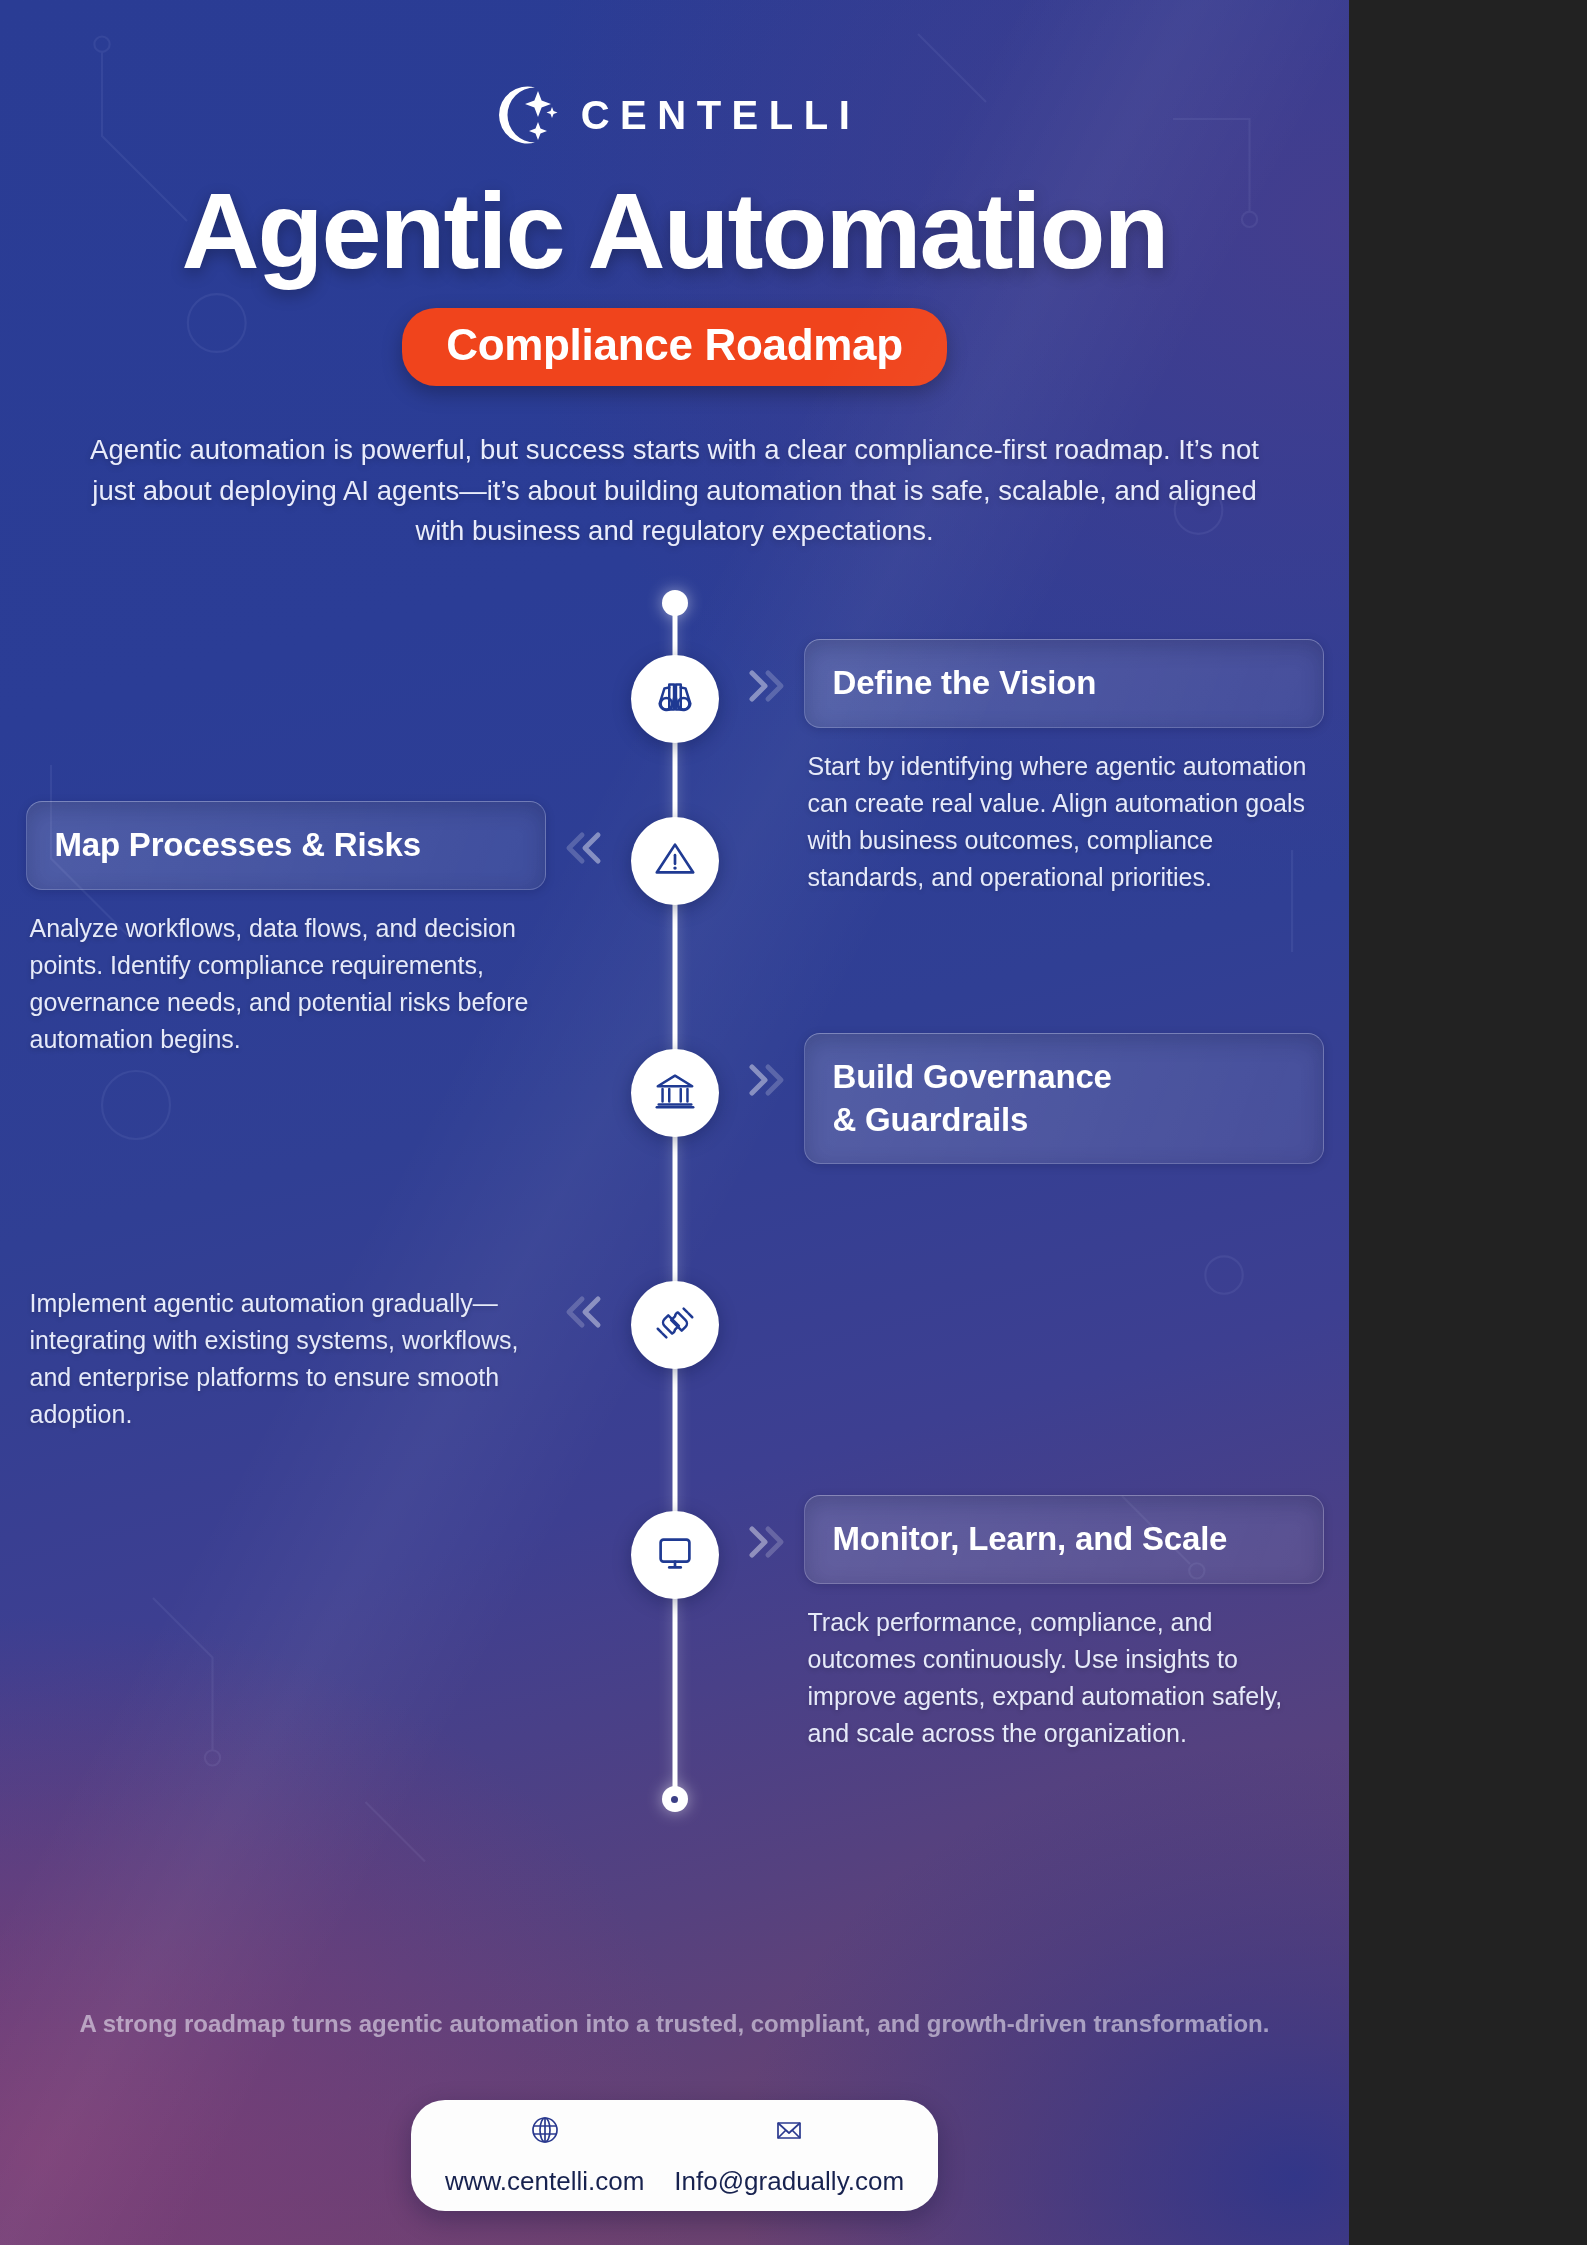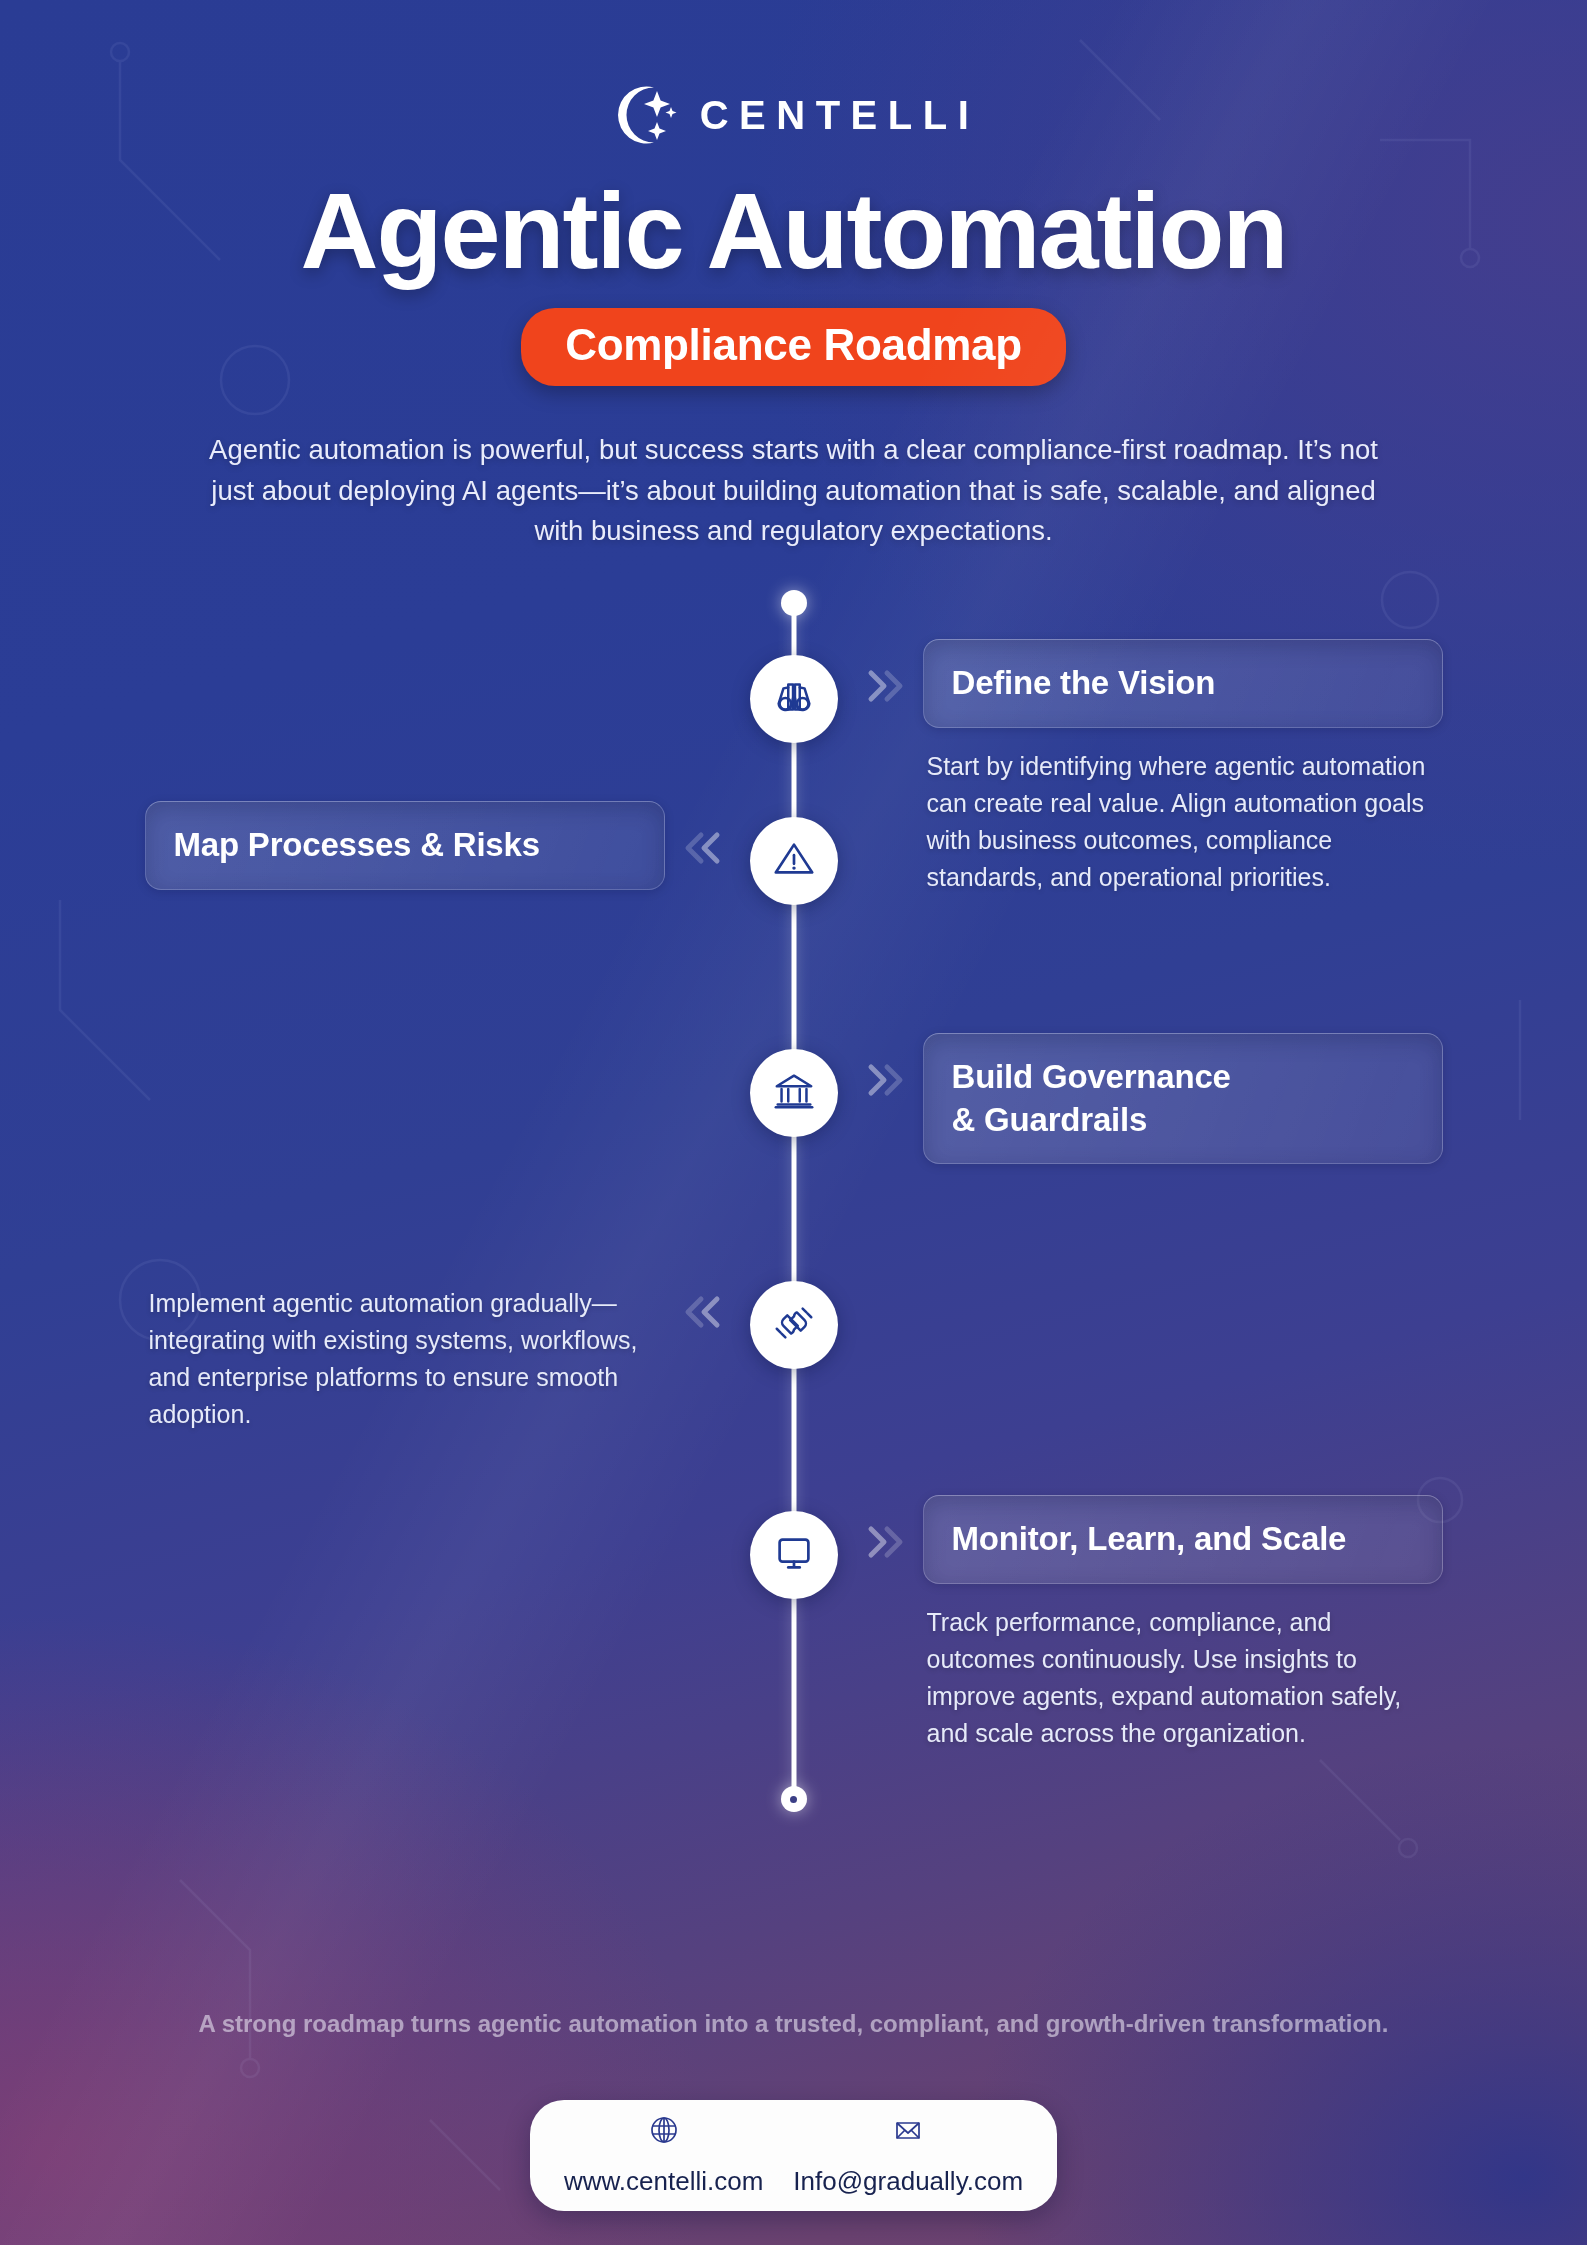--- a/index.html
+++ b/index.html
@@ -3,21 +3,21 @@
 <meta charset="utf-8">
 <style>
   * { margin:0; padding:0; box-sizing:border-box; }
   html,body { background:#222; }
   body {
     font-family:"Liberation Sans", sans-serif;
     -webkit-font-smoothing:antialiased;
   }
   .poster {
     position:relative;
-    width:1587px; height:2245px;
+    width:1349px; height:2245px;
     overflow:hidden;
     background:
       radial-gradient(ellipse 900px 700px at 96% 97%, rgba(40,52,140,.85) 0%, rgba(40,52,140,0) 62%),
       radial-gradient(ellipse 1100px 900px at 3% 96%, rgba(124,62,118,.95) 0%, rgba(124,62,118,0) 60%),
       radial-gradient(ellipse 1300px 1000px at 100% 10%, rgba(74,62,140,.80) 0%, rgba(74,62,140,0) 65%),
       linear-gradient(165deg, #2a3c94 0%, #2b3d96 28%, #303f94 48%, #3d3f91 64%, #55417f 80%, #6a4270 92%, #6e4374 100%);
   }
   
   .circuits { position:absolute; inset:0; opacity:.13; pointer-events:none; }
   .glow-diag { position:absolute; inset:0; pointer-events:none;
@@ -203,20 +203,21 @@
     <div class="step left" style="top:202px">
       <span class="chev to-left">
         <svg viewBox="0 0 44 38">
             <path d="M38 6 L25 19 L38 32" fill="none" stroke="rgba(255,255,255,.42)" stroke-width="5" stroke-linecap="round" stroke-linejoin="round"></path>
             <path d="M22 6 L9 19 L22 32" fill="none" stroke="rgba(255,255,255,.20)" stroke-width="5" stroke-linecap="round" stroke-linejoin="round"></path>
           </svg>
       </span>
       <div class="card">
         <h3>Map Processes &amp; Risks</h3>
       </div>
+      <p class="desc">Analyze workflows, data flows, and decision points. Identify compliance requirements, governance needs, and potential risks before automation begins.</p>
     </div>
 
     <div class="node" style="top:450px">
       <span>
         <svg viewBox="0 0 48 48" fill="none" stroke="#1f3a93" stroke-width="2.6" stroke-linecap="round" stroke-linejoin="round">
           <path d="M24 8 L42 19 H6 Z"></path>
             <path d="M11 22v13M18 22v13M30 22v13M37 22v13"></path>
             <path d="M7 38h34"></path>
             <path d="M5 41h38"></path>
         </svg>

